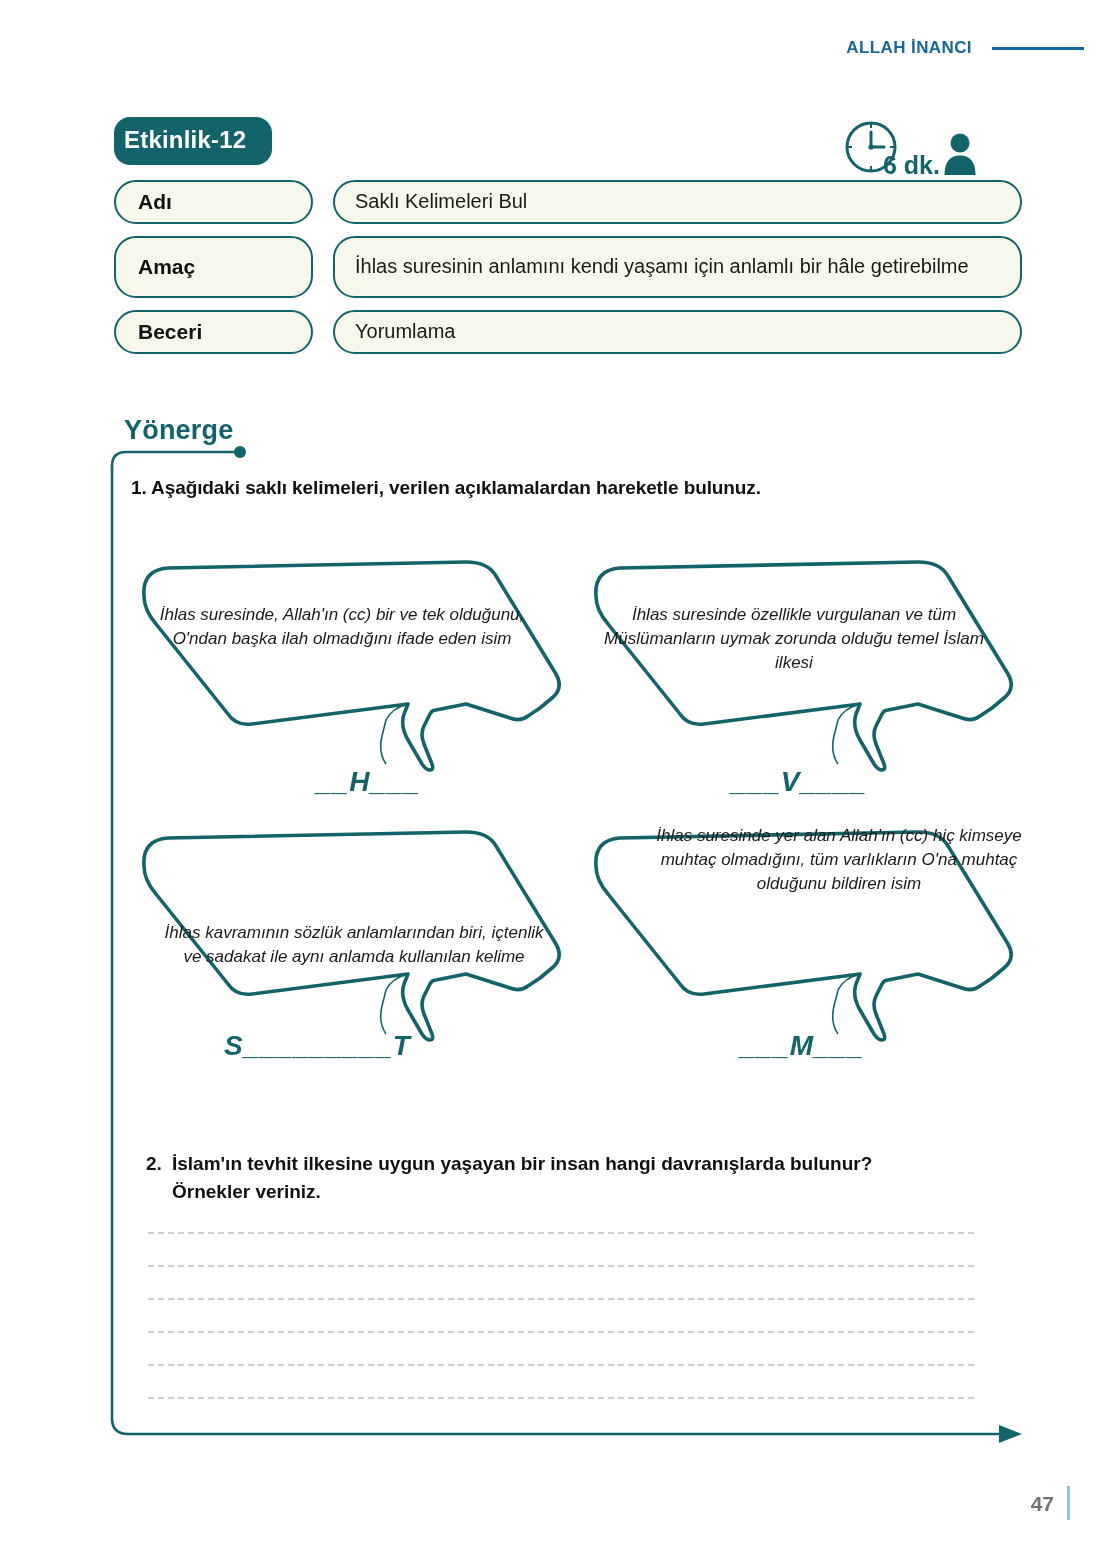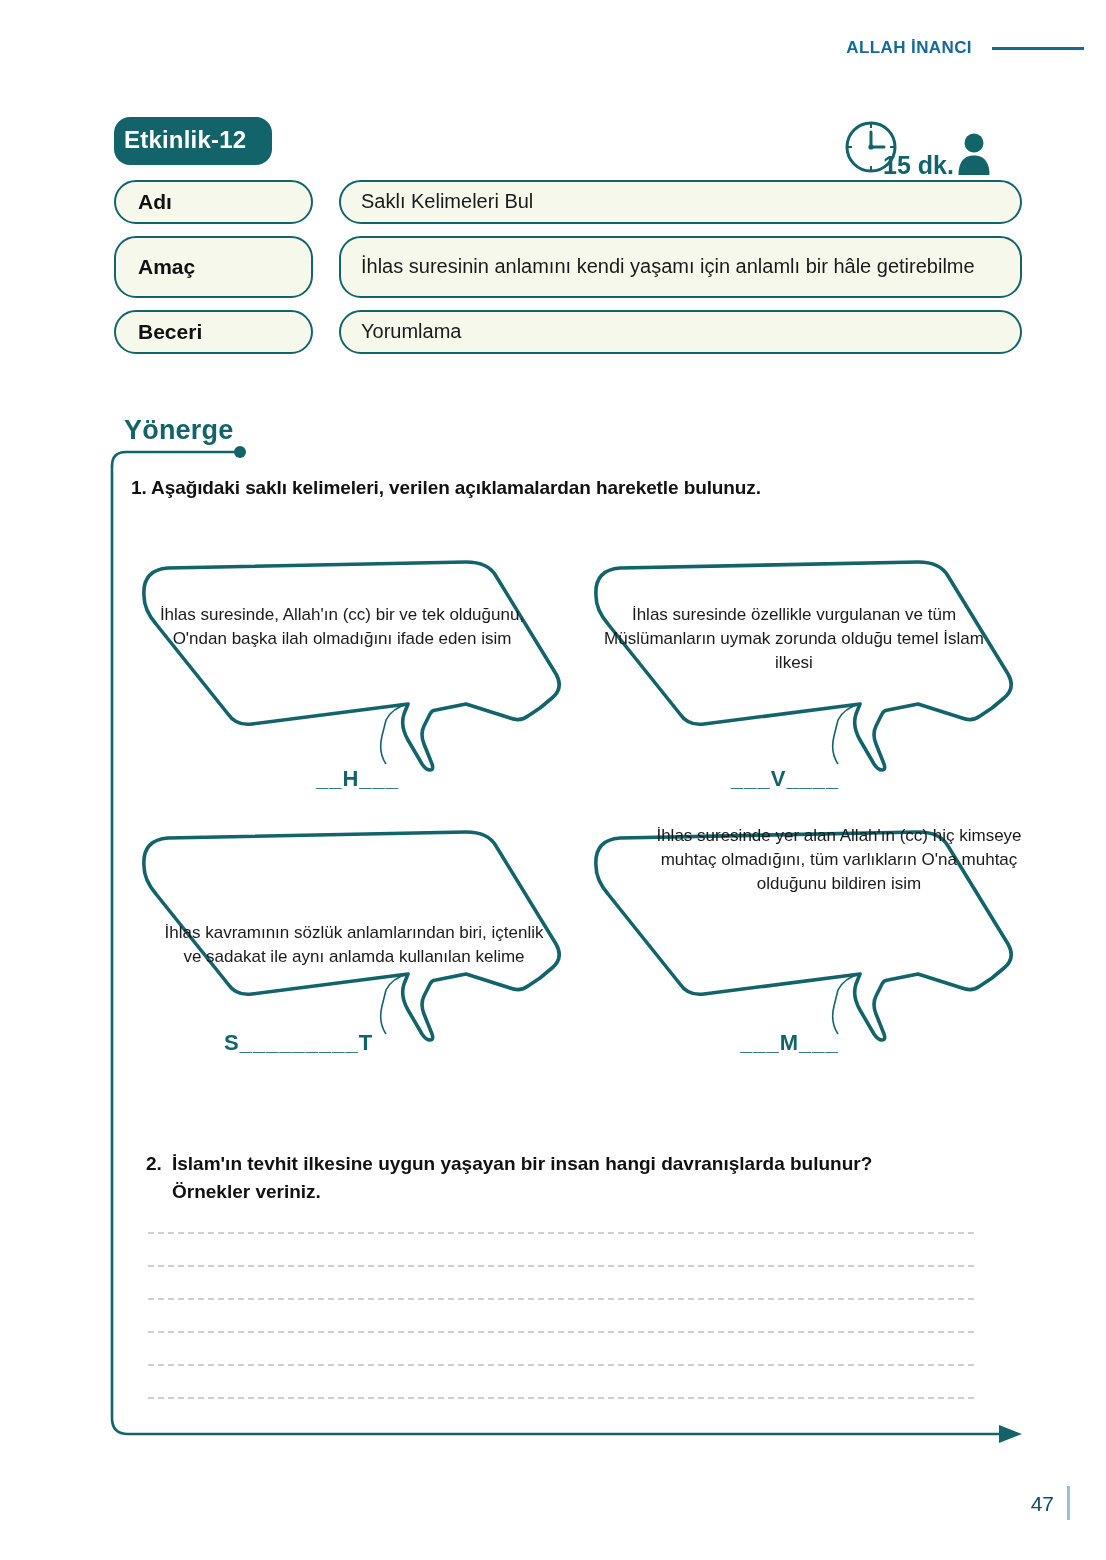--- a/index.html
+++ b/index.html
@@ -75,21 +75,21 @@
   
   .info-rows {
     position: absolute;
     left: 114px;
     top: 180px;
     width: 908px;
   }
   .info-row {
     display: flex;
     align-items: stretch;
-    gap: 26px;
+    gap: 20px;
     margin-bottom: 12px;
   }
   .info-key, .info-val {
     background: #F7F8EC;
     border: 2px solid #13646A;
     border-radius: 22px;
     box-sizing: border-box;
     display: flex;
     align-items: center;
   }
@@ -156,33 +156,34 @@
   .q2 .l2 { display: block; margin-left: 26px; }
 
   
   .bubbles {
     position: absolute;
     left: 0;
     top: 0;
     width: 1106px;
     height: 1140px;
     pointer-events: none;
+    font-style: italic;
   }
   .bubble { position: absolute; }
   .bubble svg { display: block; overflow: visible; }
   .bubble-text {
     position: absolute;
     text-align: center;
     font-size: 17px;
     line-height: 1.42;
     color: #1a1a1a;
   }
   .bubble-answer {
     position: absolute;
-    font-size: 22px;
+    font-size: 28px;
     font-weight: 700;
     color: #13646A;
     letter-spacing: 1px;
     white-space: pre;
   }
 
   
   .answer-lines {
     position: absolute;
     left: 148px;
@@ -194,22 +195,22 @@
     border-top: 2px dashed #cfcfcf;
     margin-bottom: 31px;
   }
 
   
   .pagenum {
     position: absolute;
     right: 52px;
     bottom: 44px;
     font-size: 21px;
-    font-weight: 400;
-    color: #0c4a6e;
+    font-weight: 700;
+    color: #737373;
     text-align: right;
   }
   .pagebar {
     position: absolute;
     right: 36px;
     bottom: 40px;
     width: 3px;
     height: 34px;
     background: #8FC3DE;
   }
@@ -230,21 +231,21 @@
       <circle cx="28" cy="28" r="24" fill="none" stroke="#13646A" stroke-width="3"></circle>
       <circle cx="28" cy="28" r="2.6" fill="#13646A"></circle>
       <line x1="28" y1="28" x2="28" y2="13" stroke="#13646A" stroke-width="3" stroke-linecap="round"></line>
       <line x1="28" y1="28" x2="41" y2="28" stroke="#13646A" stroke-width="3" stroke-linecap="round"></line>
       <line x1="28" y1="5" x2="28" y2="9" stroke="#13646A" stroke-width="2"></line>
       <line x1="28" y1="47" x2="28" y2="51" stroke="#13646A" stroke-width="2"></line>
       <line x1="5" y1="28" x2="9" y2="28" stroke="#13646A" stroke-width="2"></line>
       <line x1="47" y1="28" x2="51" y2="28" stroke="#13646A" stroke-width="2"></line>
     </svg>
   </span>
-  <span class="dk">15 dk.</span>
+  <span class="dk">6 dk.</span>
   <span class="person">
     <svg width="34" height="44" viewBox="0 0 34 44">
       <circle cx="17" cy="11" r="9.5" fill="#13646A"></circle>
       <path d="M1.5 43 C1.5 28.5 8.5 23.5 17 23.5 C25.5 23.5 32.5 28.5 32.5 43 Z" fill="#13646A"></path>
     </svg>
   </span>
 </div>
 
 <div class="info-rows">
   <div class="info-row">

